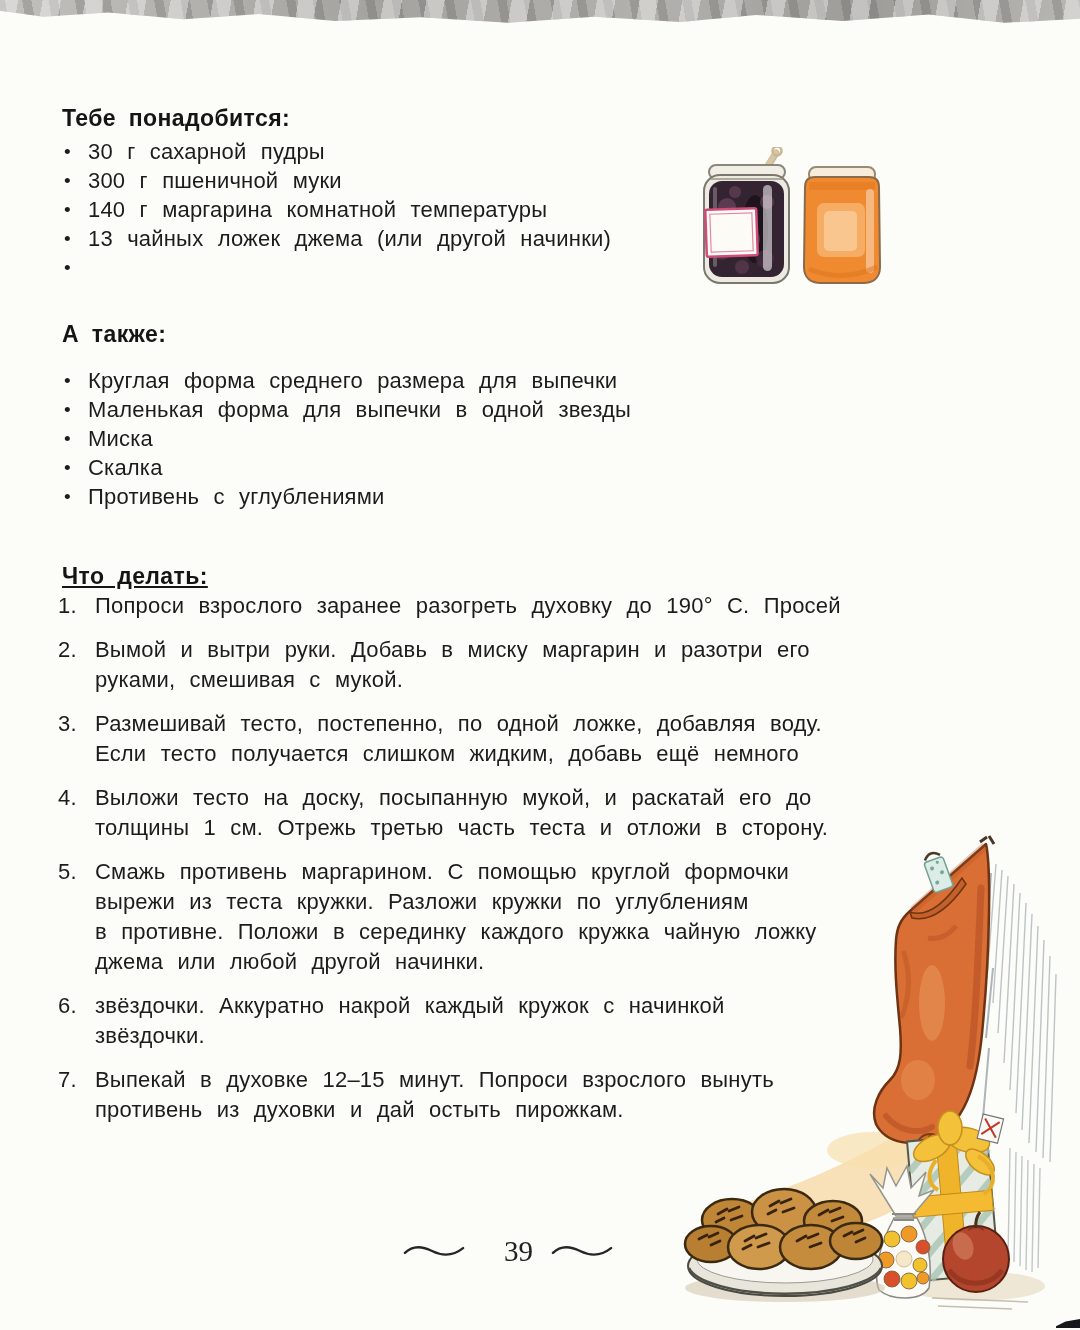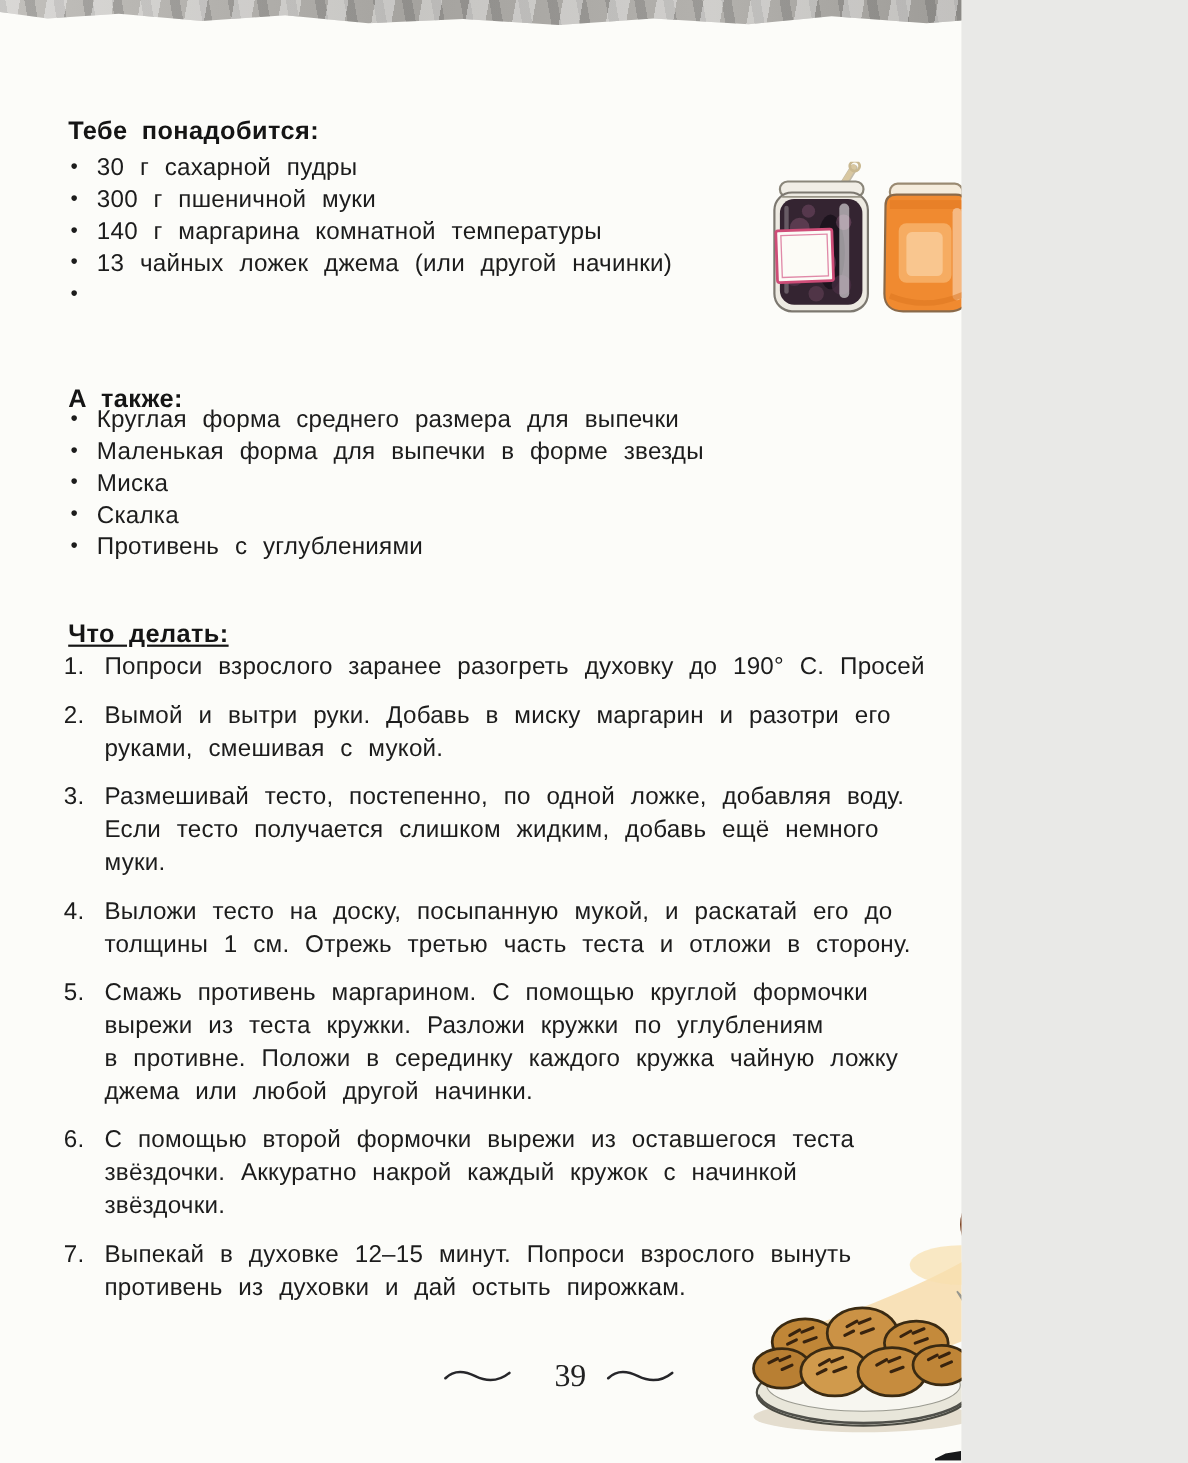--- a/index.html
+++ b/index.html
@@ -1,26 +1,26 @@
 <!DOCTYPE html>
 <html><head>
 <meta charset="utf-8">
 <style>
   html,body{margin:0;padding:0;background:#e9e9e7;}
-  .page{position:relative;width:874px;height:1330px;background:#fcfcf9;overflow:hidden;
+  .page{position:relative;width:1080px;height:1330px;background:#fcfcf9;overflow:hidden;
         font-family:"Liberation Sans",sans-serif;color:#1c1c1c;}
   .scan-band{position:absolute;left:0;top:0;width:1080px;height:24px;
     background:
       repeating-linear-gradient(100deg, rgba(255,255,255,.38) 0 18px, rgba(255,255,255,0) 18px 42px),
       repeating-linear-gradient(80deg, rgba(70,70,70,.22) 0 9px, rgba(0,0,0,0) 9px 26px),
       linear-gradient(90deg,#c2c0bc,#a5a39f 35%,#b3b1ad 60%,#9e9c98 80%,#b9b7b3);
     clip-path:polygon(0 0,100% 0,100% 78%,93% 95%,86% 60%,78% 88%,70% 62%,63% 92%,55% 70%,47% 95%,39% 72%,31% 88%,24% 58%,17% 80%,10% 52%,4% 70%,0 45%);}
   .h{position:absolute;left:62px;margin:0;font-weight:bold;font-size:23px;line-height:26px;
      letter-spacing:.4px;word-spacing:6px;color:#151515;}
-  #h-needed{top:105px;} #h-also{top:349px;} #h-todo{top:563px;text-decoration:underline;}
+  #h-needed{top:105px;} #h-also{top:321px;} #h-todo{top:563px;text-decoration:underline;}
   .blist{position:absolute;left:64px;margin:0;padding:0;list-style:none;
          font-size:22px;line-height:29px;letter-spacing:.2px;word-spacing:8px;}
   #list-needed{top:137px;} #list-also{top:366px;}
   .blist li{display:flex;}
   .blist .b{width:24px;flex:none;font-size:19px;word-spacing:0;}
   .steps{position:absolute;left:58px;top:591px;width:792px;
          font-size:22px;line-height:30px;letter-spacing:.2px;word-spacing:8px;}
   .step{display:flex;margin:0 0 14px 0;}
   .num{width:37px;flex:none;}
   .lines{flex:1;}
@@ -99,21 +99,21 @@
   </svg>
 
   <h2 class="h" id="h-also">А также:</h2>
   <ul class="blist" id="list-also">
     <li>
         <span class="b">•</span>
         <span>Круглая форма среднего размера для выпечки</span>
       </li>
     <li>
         <span class="b">•</span>
-        <span>Маленькая форма для выпечки в форме звезды</span>
+        <span>Маленькая форма для выпечки в одной звезды</span>
       </li>
     <li>
         <span class="b">•</span>
         <span>Миска</span>
       </li>
     <li>
         <span class="b">•</span>
         <span>Скалка</span>
       </li>
     <li>
@@ -135,21 +135,20 @@
       <div class="lines">
         <div>Вымой и вытри руки. Добавь в миску маргарин и разотри его</div>
         <div>руками, смешивая с мукой.</div>
       </div>
     </div>
     <div class="step">
       <div class="num">3.</div>
       <div class="lines">
         <div>Размешивай тесто, постепенно, по одной ложке, добавляя воду.</div>
         <div>Если тесто получается слишком жидким, добавь ещё немного</div>
-        <div>муки.</div>
       </div>
     </div>
     <div class="step">
       <div class="num">4.</div>
       <div class="lines">
         <div>Выложи тесто на доску, посыпанную мукой, и раскатай его до</div>
         <div>толщины 1 см. Отрежь третью часть теста и отложи в сторону.</div>
       </div>
     </div>
     <div class="step">
@@ -157,21 +156,20 @@
       <div class="lines">
         <div>Смажь противень маргарином. С помощью круглой формочки</div>
         <div>вырежи из теста кружки. Разложи кружки по углублениям</div>
         <div>в противне. Положи в серединку каждого кружка чайную ложку</div>
         <div>джема или любой другой начинки.</div>
       </div>
     </div>
     <div class="step">
       <div class="num">6.</div>
       <div class="lines">
-        <div>С помощью второй формочки вырежи из оставшегося теста</div>
         <div>звёздочки. Аккуратно накрой каждый кружок с начинкой</div>
         <div>звёздочки.</div>
       </div>
     </div>
     <div class="step">
       <div class="num">7.</div>
       <div class="lines">
         <div>Выпекай в духовке 12–15 минут. Попроси взрослого вынуть</div>
         <div>противень из духовки и дай остыть пирожкам.</div>
       </div>

